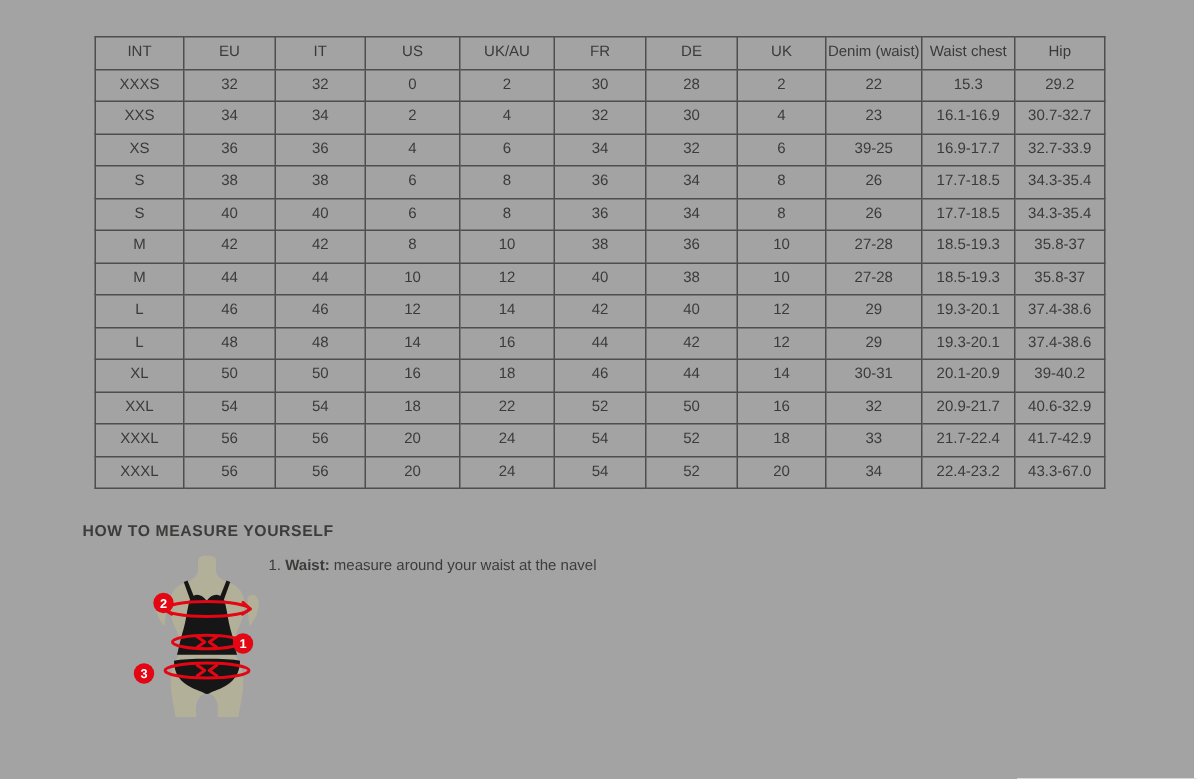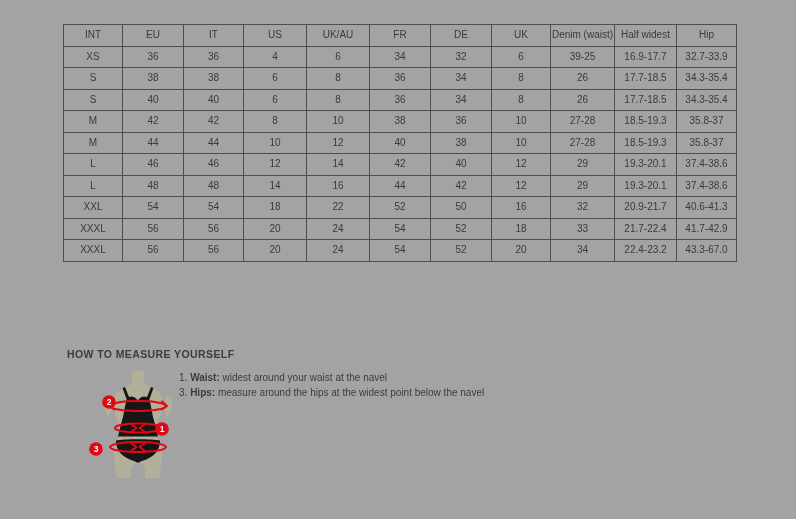--- a/index.html
+++ b/index.html
@@ -30,21 +30,21 @@
     font-weight: 400;
     color: #3a3a3a;
     padding: 0;
     height: 20.5px;
     line-height: 1;
     white-space: nowrap;
     overflow: hidden;
   }
   .measure-title {
     position: absolute;
-    left: 67px;
+    left: 55px;
     top: 348px;
     font-size: 10.5px;
     font-weight: 700;
     letter-spacing: 0.4px;
     color: #3c3c3b;
   }
   .instructions {
     position: absolute;
     left: 179px;
     top: 370px;
@@ -91,25 +91,51 @@
       <tr>
           <th>INT</th>
           <th>EU</th>
           <th>IT</th>
           <th>US</th>
           <th>UK/AU</th>
           <th>FR</th>
           <th>DE</th>
           <th>UK</th>
           <th>Denim (waist)</th>
-          <th>Half widest</th>
+          <th>Waist chest</th>
           <th>Hip</th>
         </tr>
     </thead>
     <tbody>
+        <tr>
+          <td>XXXS</td>
+          <td>32</td>
+          <td>32</td>
+          <td>0</td>
+          <td>2</td>
+          <td>30</td>
+          <td>28</td>
+          <td>2</td>
+          <td>22</td>
+          <td>15.3</td>
+          <td>29.2</td>
+        </tr>
+        <tr>
+          <td>XXS</td>
+          <td>34</td>
+          <td>34</td>
+          <td>2</td>
+          <td>4</td>
+          <td>32</td>
+          <td>30</td>
+          <td>4</td>
+          <td>23</td>
+          <td>16.1-16.9</td>
+          <td>30.7-32.7</td>
+        </tr>
         <tr>
           <td>XS</td>
           <td>36</td>
           <td>36</td>
           <td>4</td>
           <td>6</td>
           <td>34</td>
           <td>32</td>
           <td>6</td>
           <td>39-25</td>
@@ -188,31 +214,44 @@
           <td>14</td>
           <td>16</td>
           <td>44</td>
           <td>42</td>
           <td>12</td>
           <td>29</td>
           <td>19.3-20.1</td>
           <td>37.4-38.6</td>
         </tr>
         <tr>
+          <td>XL</td>
+          <td>50</td>
+          <td>50</td>
+          <td>16</td>
+          <td>18</td>
+          <td>46</td>
+          <td>44</td>
+          <td>14</td>
+          <td>30-31</td>
+          <td>20.1-20.9</td>
+          <td>39-40.2</td>
+        </tr>
+        <tr>
           <td>XXL</td>
           <td>54</td>
           <td>54</td>
           <td>18</td>
           <td>22</td>
           <td>52</td>
           <td>50</td>
           <td>16</td>
           <td>32</td>
           <td>20.9-21.7</td>
-          <td>40.6-41.3</td>
+          <td>40.6-32.9</td>
         </tr>
         <tr>
           <td>XXXL</td>
           <td>56</td>
           <td>56</td>
           <td>20</td>
           <td>24</td>
           <td>54</td>
           <td>52</td>
           <td>18</td>
@@ -272,17 +311,16 @@
         <text x="23" y="37" text-anchor="middle" class="badge-num">2</text>
         <circle cx="76" cy="61" r="6.8" fill="#e30613"></circle>
         <text x="76" y="64" text-anchor="middle" class="badge-num">1</text>
         <circle cx="10" cy="81" r="6.8" fill="#e30613"></circle>
         <text x="10" y="84" text-anchor="middle" class="badge-num">3</text>
       </g>
     </svg>
   </div>
 
   <div class="instructions">
-      <div class="instr"><span>1.</span> <b>Waist:</b> <span>widest around your waist at the navel</span></div>
-      <div class="instr"><span>3.</span> <b>Hips:</b> <span>measure around the hips at the widest point below the navel</span></div>
+      <div class="instr"><span>1.</span> <b>Waist:</b> <span>measure around your waist at the navel</span></div>
     </div>
 
 </div>
 
 </body></html>

